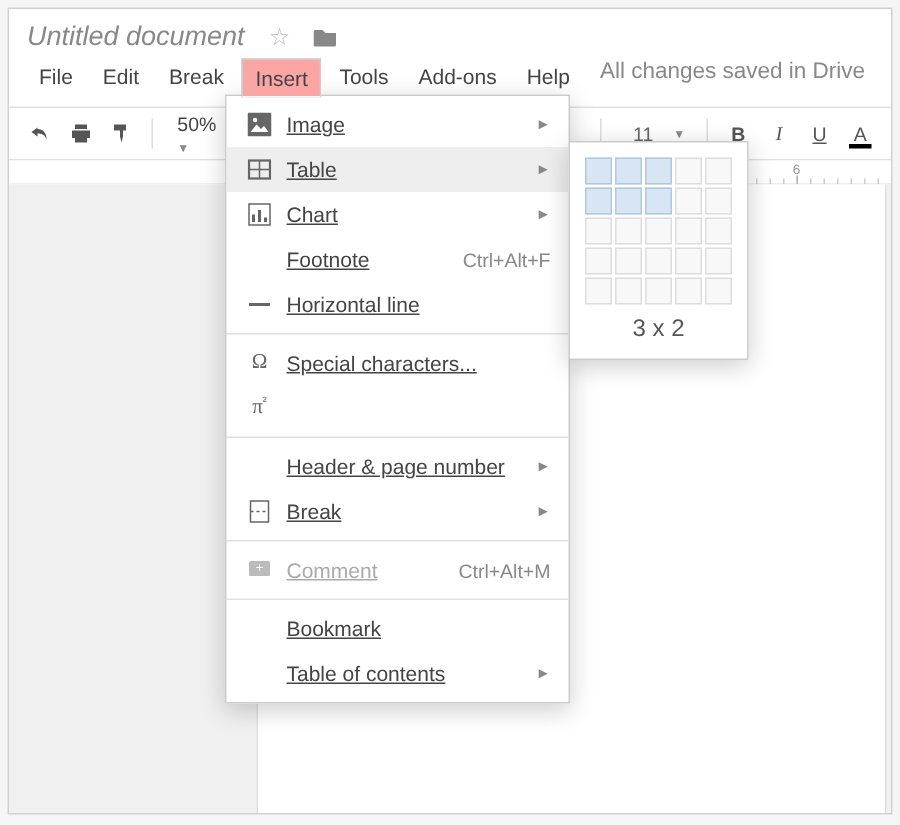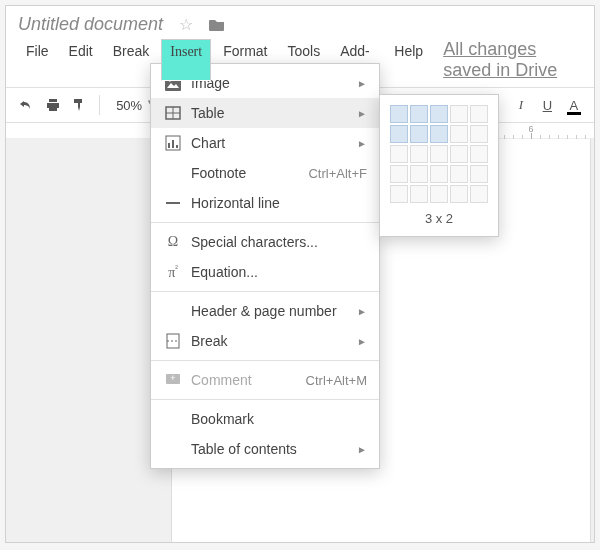--- a/index.html
+++ b/index.html
@@ -3,55 +3,55 @@
 <meta charset="utf-8">
 <style>
 * { margin: 0; padding: 0; box-sizing: border-box; font-family: Arial, sans-serif; }
 body { background: #f5f5f5; width: 600px; height: 550px; overflow: hidden; position: relative; }
 .frame { background: #fff; border: 1px solid #d0d0d0; margin: 5px; height: 538px; position: relative; overflow: hidden; }
 .title-row { display: flex; align-items: center; padding: 8px 12px 2px; gap: 16px; }
 .doc-title { color: #888; font-size: 18px; font-style: italic; }
 .star-icon, .folder-icon { color: #bbb; font-size: 16px; }
 .menu-bar { display: flex; padding: 2px 12px 6px; gap: 4px; font-size: 14px; color: #444; }
 .menu-item { padding: 4px 8px; cursor: pointer; }
-.menu-item.active { background: #5eead4; border: 1px solid #ccc; border-bottom: 1px solid #fff; position: relative; z-index: 20; font-family: Liberation Serif, serif; }
-.saved { color: #888; text-decoration: underline; font-size: 18px; margin-left: 8px; }
+.menu-item.active { background: #fca5a5; border: 1px solid #ccc; border-bottom: 1px solid #fff; position: relative; z-index: 20; }
+.saved { color: #888; font-size: 15px; margin-left: 8px; }
 .toolbar { display: flex; align-items: center; padding: 4px 10px; border-top: 1px solid #e0e0e0; border-bottom: 1px solid #e0e0e0; gap: 6px; color: #666; font-size: 13px; height: 36px; }
 .divider { width: 1px; height: 20px; background: #ddd; margin: 0 4px; }
 .tb-btn { width: 22px; height: 22px; display: flex; align-items: center; justify-content: center; color: #555; }
-.zoom { padding: 0 6px; font-size: 13px; color: #444; display: flex; align-items: flex-start; gap: 4px; }
+.zoom { padding: 0 6px; font-size: 13px; color: #444; display: flex; align-items: flex-start; gap: 4px; flex-direction: column; }
 .dd { font-size: 8px; color: #888; }
 .fsize { display: flex; align-items: center; gap: 6px; padding: 0 4px; }
 .fsize-val { width: 28px; text-align: center; }
 .bold { font-weight: bold; }
 .italic { font-style: italic; font-family: 'Times New Roman', serif; }
 .underline { text-decoration: underline; }
 .text-color { position: relative; }
 .text-color::after { content: ''; position: absolute; bottom: 1px; left: 3px; right: 3px; height: 3px; background: #000; }
 .ruler { height: 16px; background: #fff; border-bottom: 1px solid #eee; position: relative; font-size: 9px; color: #999; }
 .tick { position: absolute; width: 1px; height: 4px; top: 12px; }
 .tick.minor { background: #ccc; }
 .tick.major { height: 6px; background: #aaa; top: 10px; }
 .ruler-label { position: absolute; top: 1px; transform: translateX(-50%); }
 .canvas-area { background: #f0f0f0; height: 460px; position: relative; }
 .page { background: #fff; width: 420px; height: 460px; margin-left: 165px; border-left: 1px solid #ddd; border-right: 1px solid #ddd; }
 .dropdown { position: absolute; top: 57px; left: 144px; width: 230px; background: #fff; border: 1px solid #ccc; box-shadow: 0 4px 16px rgba(0,0,0,0.2); z-index: 15; font-size: 14px; padding: 4px 0; }
 .dd-row { display: flex; align-items: center; padding: 6px 12px 6px 10px; color: #444; cursor: pointer; min-height: 30px; }
 .dd-row.hover { background: #eee; }
 .dd-row.disabled { color: #aaa; }
 .dd-icon { width: 24px; display: flex; justify-content: center; color: #666; font-size: 14px; }
-.dd-label { flex: 1; padding-left: 6px; }
+.dd-label { flex: 1; padding-left: 6px; text-decoration: underline; }
 .dd-shortcut { color: #888; font-size: 13px; }
 .dd-arrow { color: #888; font-size: 10px; }
 .dd-sep { height: 1px; background: #e0e0e0; margin: 4px 0; }
 .submenu { position: absolute; top: 88px; left: 373px; background: #fff; border: 1px solid #ccc; box-shadow: 0 4px 16px rgba(0,0,0,0.2); z-index: 25; padding: 10px; }
 .grid { display: grid; grid-template-columns: repeat(5, 18px); grid-template-rows: repeat(5, 18px); gap: 2px; }
 .cell { border: 1px solid #ddd; background: #f8f8f8; }
 .cell.sel { background: #d8e5f3; border-color: #b0c8e0; }
-.grid-label { text-align: center; margin-top: 8px; font-size: 13px; color: #555; }
+.grid-label { text-align: center; margin-top: 8px; font-size: 16px; color: #555; }
 .watermark { position: absolute; top: 250px; left: 180px; font-size: 28px; font-weight: bold; color: #6bb53e; letter-spacing: 2px; z-index: 5; opacity: 0.85; display: flex; align-items: center; }
 .watermark .dot { width: 40px; height: 40px; background: #6bb53e; border-radius: 50%; margin: 0 2px; position: relative; }
 .watermark .dot::after { content: "👤"; position: absolute; top: 4px; left: 8px; font-size: 22px; }
 svg { display: block; }
 </style>
 </head>
 <body>
 
 <div class="frame">
   <div class="title-row">
@@ -62,21 +62,20 @@
           <path fill="#888" d="M1 2h5l2 2h7v8a1 1 0 0 1-1 1H1a1 1 0 0 1-1-1V3a1 1 0 0 1 1-1z"></path>
         </svg>
     </span>
   </div>
 
   <div class="menu-bar" id="menubar">
       <div class="menu-item">File</div>
       <div class="menu-item">Edit</div>
       <div class="menu-item">Break</div>
       <div class="menu-item active">Insert</div>
-      <div class="menu-item">Format</div>
       <div class="menu-item">Tools</div>
       <div class="menu-item">Add-ons</div>
       <div class="menu-item">Help</div>
       <span class="saved">All changes saved in Drive</span>
     </div>
 
   <div class="toolbar">
     <div class="tb-btn">
         <svg width="14" height="14" viewBox="0 0 14 14">
           <path fill="#555" d="M5 3L1 6l4 3V7c3 0 5 1 6 4 0-4-2-7-6-7V3z"></path>
@@ -227,21 +226,20 @@
       <div class="dd-row">
         <div class="dd-icon">
           <span style="font-family:serif">Ω</span>
         </div>
         <div class="dd-label">Special characters...</div>
       </div>
       <div class="dd-row">
         <div class="dd-icon">
           <span style="font-family:serif">π<sup style="font-size:8px">²</sup></span>
         </div>
-        <div class="dd-label">Equation...</div>
       </div>
       <div class="dd-sep"></div>
       <div class="dd-row">
         <div class="dd-icon"></div>
         <div class="dd-label">Header &amp; page number</div>
         <div class="dd-arrow">►</div>
       </div>
       <div class="dd-row">
         <div class="dd-icon">
           <svg width="16" height="16" viewBox="0 0 16 16">

